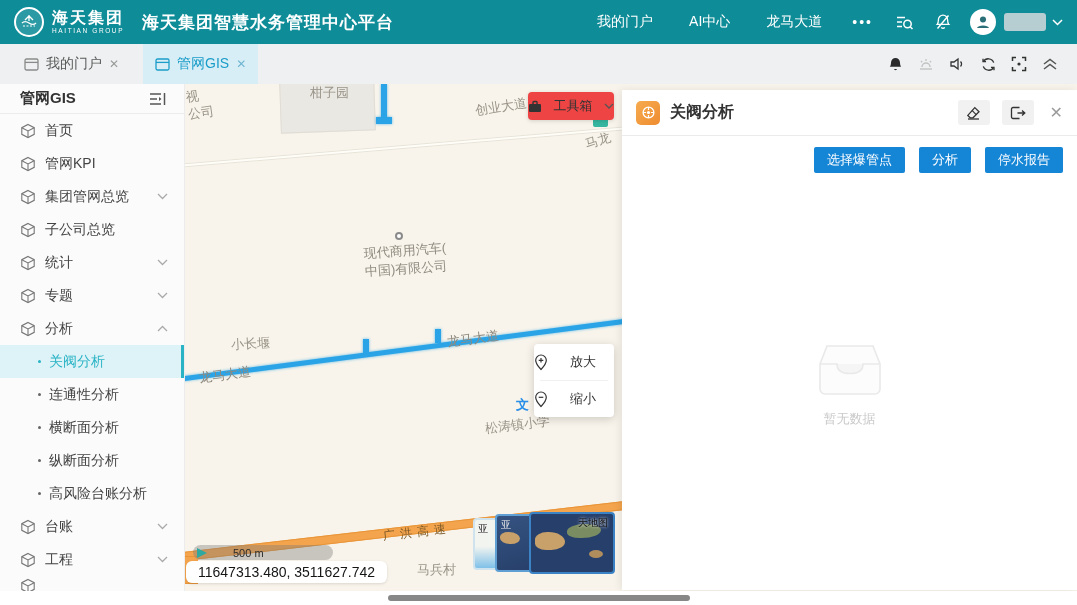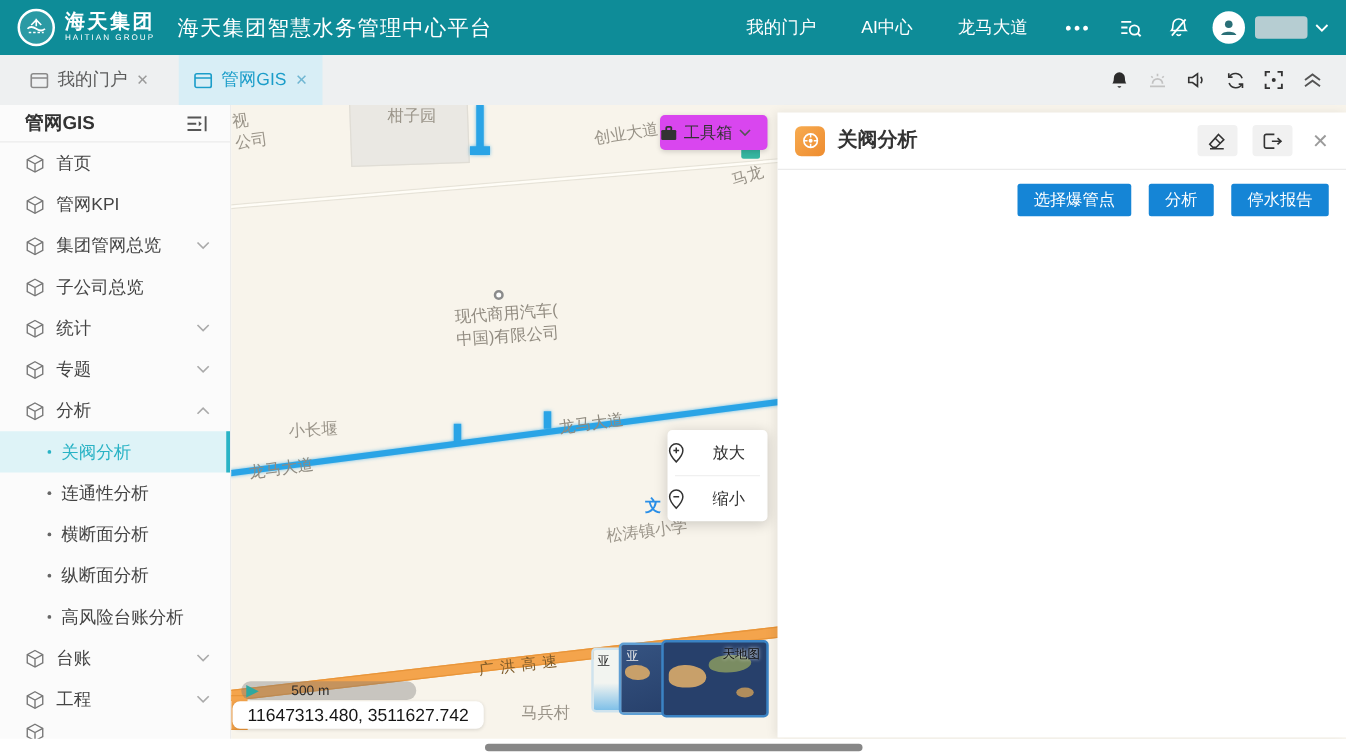--- a/index.html
+++ b/index.html
@@ -6,21 +6,21 @@
   body { font-family:"Liberation Sans", sans-serif; background:#fff; }
   .app { position:relative; width:1077px; height:605px; overflow:hidden; background:#fff; }
 
   
   .hdr { position:absolute; left:0; top:0; width:100%; height:44px; background:#0e8c98; display:flex; align-items:center; color:#fff; }
   .logo-wrap { display:flex; align-items:center; gap:8px; padding-left:14px; }
   .logo-circle { width:30px; height:30px; border-radius:50%; border:2px solid #fff; display:flex; align-items:center; justify-content:center; background:rgba(255,255,255,.12); flex:none; }
   .logo-txt { line-height:1; }
   .logo-txt .l1 { font-size:16px; font-weight:bold; letter-spacing:2px; }
   .logo-txt .l2 { font-size:6.5px; letter-spacing:1.6px; margin-top:2px; }
-  .hdr-title { font-size:17px; font-weight:normal; margin-left:18px; letter-spacing:1px; }
+  .hdr-title { font-size:17px; font-weight:bold; margin-left:18px; letter-spacing:1px; }
   .hdr-right { margin-left:auto; display:flex; align-items:center; height:100%; }
   .hnav { height:100%; display:flex; align-items:center; padding:0 18px; font-size:14px; cursor:pointer; white-space:nowrap; }
   .hnav.active { background:#0a737f; }
   .hdr-more { padding:0 12px; font-size:14px; letter-spacing:2px; cursor:pointer; }
   .hicon { padding:0 10px; display:flex; align-items:center; cursor:pointer; }
   .avatar { width:26px; height:26px; border-radius:50%; background:#fff; display:flex; align-items:center; justify-content:center; margin-left:8px; flex:none; }
   .name-box { width:42px; height:18px; border-radius:3px; background:#b6cdd2; margin:0 6px 0 8px; }
   .caret { margin-right:14px; }
 
   
@@ -44,21 +44,21 @@
   .sub.active .dot { background:#29b3c5; }
 
   
   .map { position:absolute; left:185px; top:84px; right:0; bottom:0; background:#f8f4eb; overflow:hidden; }
   .mlabel { position:absolute; color:#9a9489; font-size:13px; white-space:nowrap; }
   .building { position:absolute; left:95px; top:-6px; width:95px; height:54px; background:#eae8e3; border:1px solid #e0ddd5; transform:rotate(-2deg); }
   .road { position:absolute; background:#fffdf7; border-top:1px solid #e7e3d8; border-bottom:1px solid #e7e3d8; }
   .pipe { position:absolute; background:#2aa4e6; box-shadow:0 0 3px rgba(42,164,230,.7); }
   .hwy { position:absolute; background:#f4a44c; border-top:1px solid #e8953a; border-bottom:1px solid #e8953a; }
   .poi-dot { position:absolute; width:8px; height:8px; border:2px solid #8b8b8b; border-radius:50%; background:#fff; }
-  .toolbox-btn { position:absolute; left:343px; top:8px; width:86px; height:28px; background:#d946ef; border-radius:4px; box-shadow:0 1px 4px rgba(0,0,0,.15); display:flex; align-items:center; justify-content:flex-start; gap:5px; font-size:13px; color:#333; cursor:pointer; }
+  .toolbox-btn { position:absolute; left:343px; top:8px; width:86px; height:28px; background:#ef4444; border-radius:4px; box-shadow:0 1px 4px rgba(0,0,0,.15); display:flex; align-items:center; justify-content:space-between; gap:5px; font-size:13px; color:#333; cursor:pointer; }
   .zoom-pop { position:absolute; left:349px; top:260px; width:80px; background:#fff; border-radius:4px; box-shadow:0 2px 10px rgba(0,0,0,.18); z-index:4; }
   .zoom-row { height:36px; display:flex; align-items:center; gap:22px; font-size:13px; color:#333; cursor:pointer; }
   .zoom-div { height:1px; background:#f0f0f0; margin:0 6px; }
   .scalebar { position:absolute; left:8px; top:461px; width:140px; height:15px; background:rgba(120,120,120,.38); border-radius:8px; display:flex; align-items:center; }
   .scalebar .tri { width:0; height:0; border-left:10px solid #2fa8a0; border-top:5px solid transparent; border-bottom:5px solid transparent; margin-left:4px; }
   .scalebar .st { font-size:11px; color:#2b2b2b; margin-left:26px; }
   .coords { position:absolute; left:1px; top:477px; background:#fff; border-radius:6px; padding:3px 12px; font-size:14px; color:#151515; box-shadow:0 1px 3px rgba(0,0,0,.12); }
   .basemaps { position:absolute; left:288px; top:428px; width:142px; height:64px; }
   .bcard { position:absolute; border-radius:4px; overflow:hidden; }
   .bcard .bl { position:absolute; top:2px; font-size:10px; color:#222; text-shadow:0 0 2px #fff; }
@@ -428,18 +428,25 @@
             <path d="M7.5 7h7M12 4.5 14.8 7 12 9.5" fill="none" stroke="#333" stroke-width="1.3"></path>
           </svg>
       </div>
       <div class="p-close">✕</div>
     </div>
     <div class="p-btns">
       <button class="bbtn">选择爆管点</button>
       <button class="bbtn">分析</button>
       <button class="bbtn">停水报告</button>
     </div>
+    <div class="p-empty">
+      <svg width="66" height="52" viewBox="0 0 66 52">
+          <path d="M10 2h46l7 18v25a5 5 0 0 1-5 5H8a5 5 0 0 1-5-5V20z" fill="#fcfcfc" stroke="#e9e9e9" stroke-width="1.6"></path>
+          <path d="M3 20h17c0 6 4.5 9.5 13 9.5S46 26 46 20h17" fill="#f5f5f5" stroke="#e9e9e9" stroke-width="1.6"></path>
+        </svg>
+      <div class="et">暂无数据</div>
+    </div>
   </div>
 
   <div class="bstrip"></div>
   <div class="hscroll"></div>
 
 </div>
 
 </body></html>

